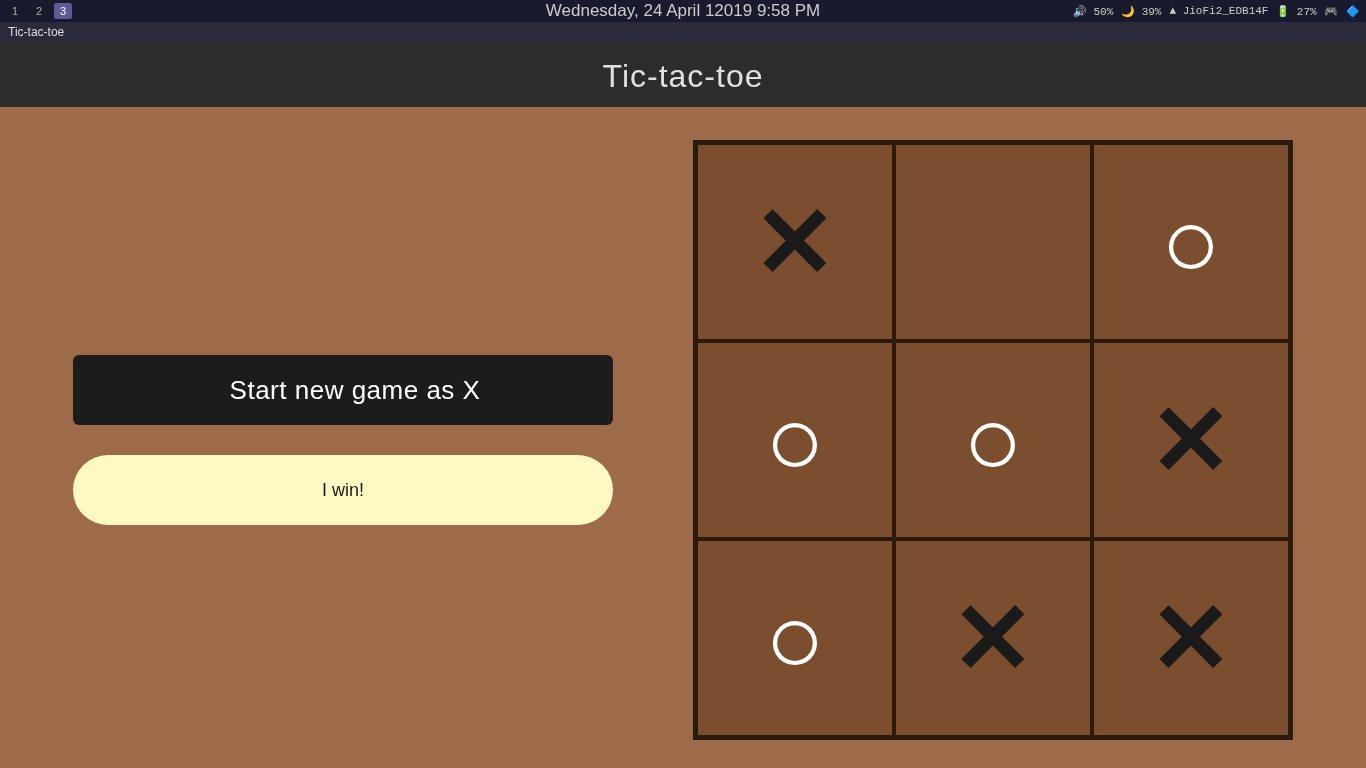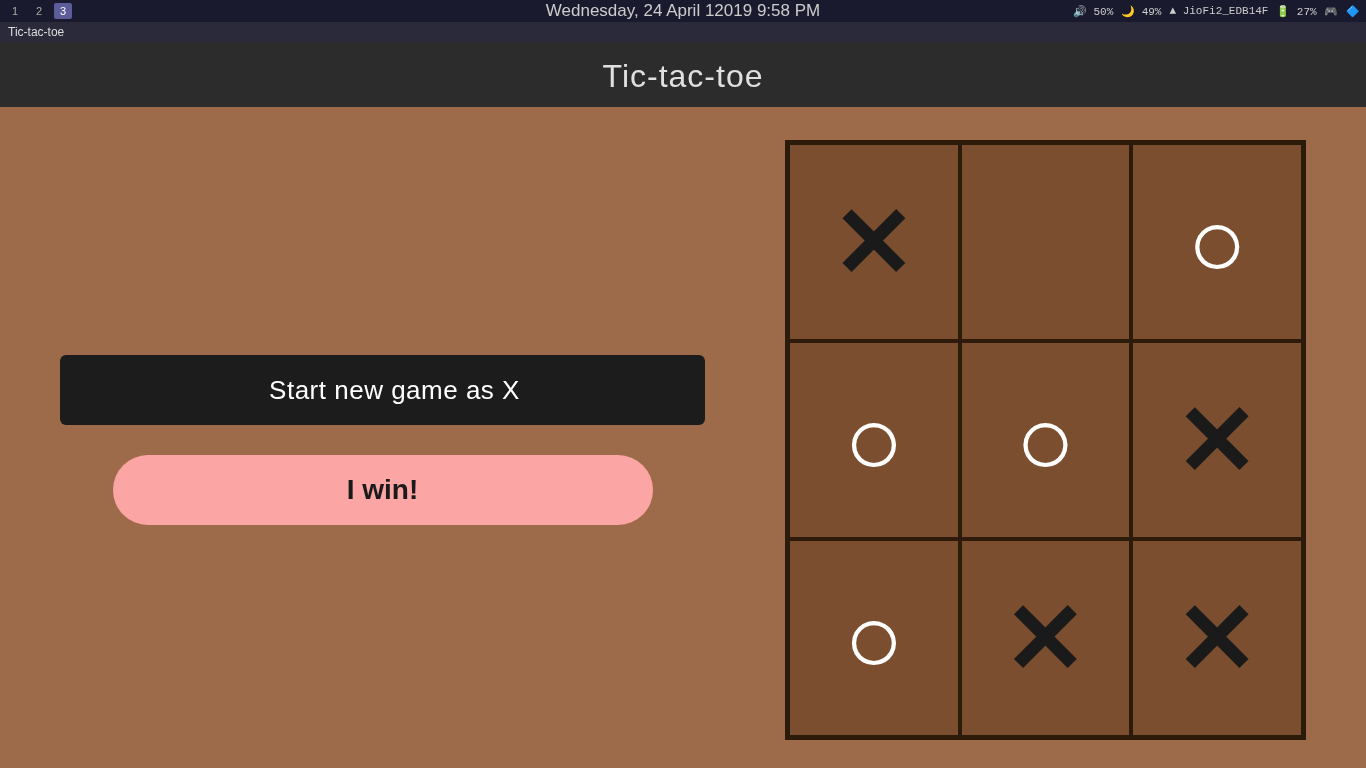--- a/index.html
+++ b/index.html
@@ -106,41 +106,41 @@
 
     
     #left-panel {
       display: flex;
       flex-direction: column;
       gap: 30px;
       align-items: center;
     }
 
     .game-btn {
-      width: 645px;
+      width: 540px;
       height: 70px;
       background: #1c1c1c;
       color: white;
       border: none;
       border-radius: 6px;
       font-size: 26px;
       cursor: pointer;
       letter-spacing: 0.5px;
       padding-left: 24px;
     }
 
     #win-btn {
       width: 540px;
       height: 70px;
-      background: #fca5a5;
+      background: #fef9c3;
       color: #1a1a1a;
       border: none;
       border-radius: 40px;
-      font-size: 28px;
-      font-weight: bold;
+      font-size: 18px;
+      font-weight: normal;
       cursor: pointer;
     }
 
     
     #board {
       width: 600px;
       height: 600px;
       background: #7a4e2e;
       border: 3px solid #2c1a0a;
       display: grid;
@@ -177,21 +177,21 @@
 
 <div id="taskbar">
   <div id="taskbar-left">
     <div class="tab-num">1</div>
     <div class="tab-num">2</div>
     <div class="tab-num active">3</div>
   </div>
   <div id="taskbar-center">Wednesday, 24 April 12019  9:58 PM</div>
   <div id="taskbar-right">
     <span>🔊 <span>50%</span></span>
-    <span>🌙 <span>49%</span></span>
+    <span>🌙 <span>39%</span></span>
     <span>▲ <span>JioFi2_EDB14F</span></span>
     <span>🔋 <span>27%</span></span>
     <span>🎮</span>
     <span>🔷</span>
   </div>
 </div>
 
 <div id="titlebar">
   <span>Tic-tac-toe</span>
 </div>

